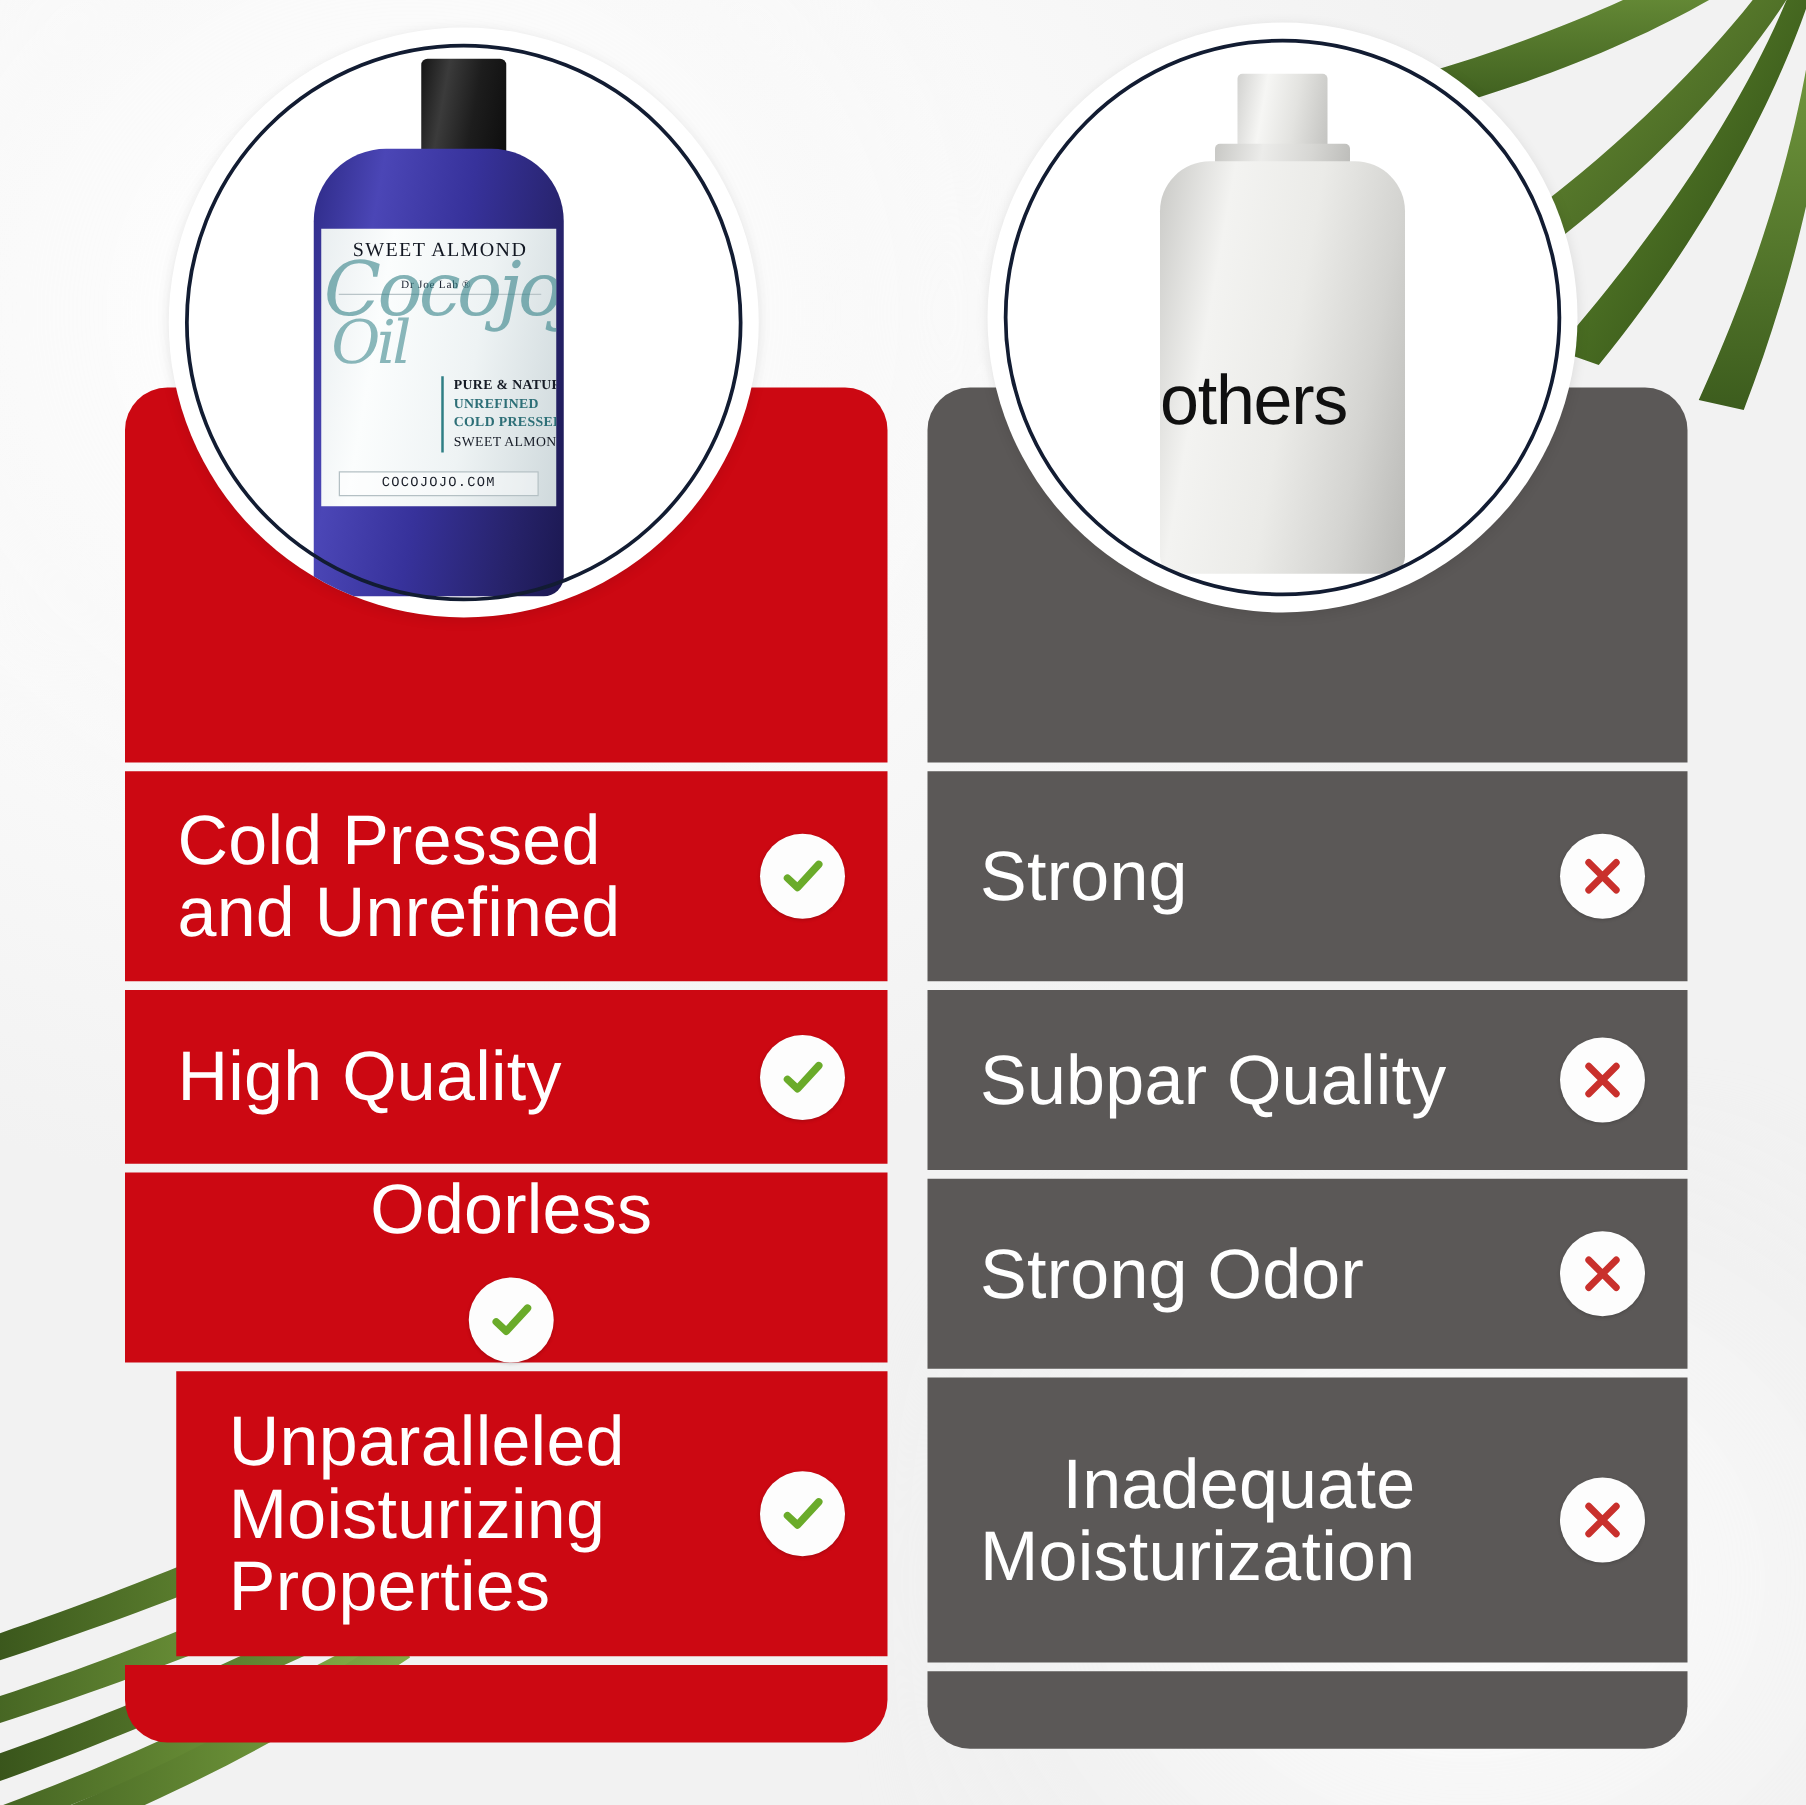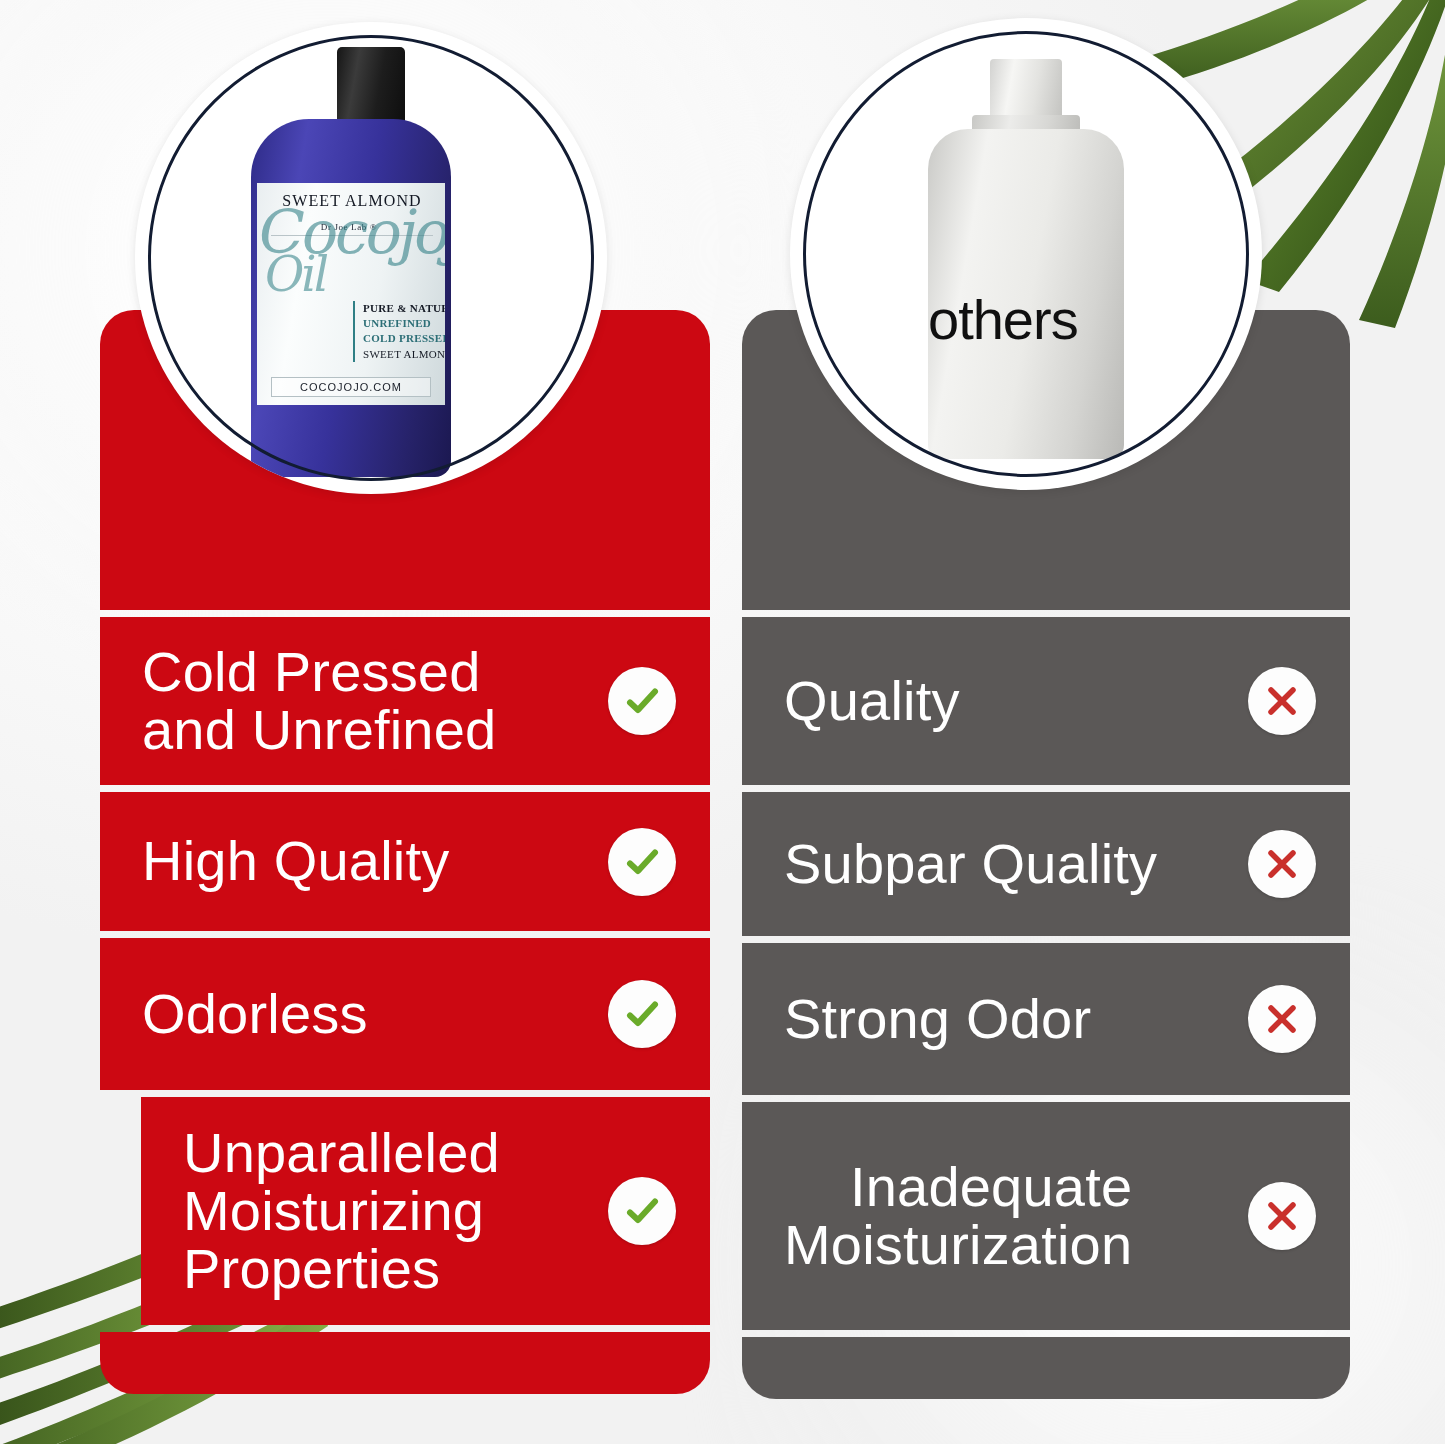--- a/index.html
+++ b/index.html
@@ -92,21 +92,21 @@
     letter-spacing: .2px;
     line-height: 1.04;
     white-space: pre-line;
   }
   .col-left .row-label  { font-size: 56px; }
   .col-right .row-label { font-size: 56px; }
 
   
   .col-left  .r0 { height: 168px; }
   .col-left  .r1 { height: 139px; }
-  .col-left  .r2 { height: 152px; }
+  .col-left  .r2 { height: 152px; flex-direction: column; }
   .col-left  .r3 { height: 228px; margin-left: 41px; }
 
   .col-right .r0 { height: 168px; }
   .col-right .r1 { height: 144px; }
   .col-right .r2 { height: 152px; }
   .col-right .r3 { height: 228px; text-align: right; }
 
   
   .badge {
     flex: 0 0 auto;
@@ -218,21 +218,21 @@
   }
   .bullets-a div:nth-child(1) { color: #161b26; font-weight: bold; }
   .bullets-a div:nth-child(2) { color: #2d6f77; font-weight: bold; }
   .bullets-a div:nth-child(3) { color: #2d6f77; font-weight: bold; }
   .bullets-a div:nth-child(4) { color: #161b26; }
   .url-a {
     position: absolute;
     left: 14px; right: 14px; bottom: 8px;
     border: 1px solid #b4c0c4;
     text-align: center;
-    font-family: Liberation Sans, sans-serif;
+    font-family: Liberation Mono, monospace;
     font-size: 11px;
     letter-spacing: 1px;
     color: #1a1f29;
     padding: 3px 0;
     background: rgba(255,255,255,.45);
   }
 
   
   .bottle-b { position: relative; width: 196px; height: 400px; margin-top: 10px; }
   .neck-b {
@@ -358,21 +358,21 @@
       </div>
     </div>
 
     <div class="row-tail"></div>
   </div>
 
   <div class="col col-right">
     <div class="panel-head"></div>
 
     <div class="row r0">
-      <div class="row-label">Quality</div>
+      <div class="row-label">Strong</div>
       <div class="badge">
         <svg width="40" height="40" viewBox="0 0 40 40">
           <path d="M9 9 L31 31 M31 9 L9 31" fill="none" stroke="#c9302c" stroke-width="5.5" stroke-linecap="round"></path>
         </svg>
       </div>
     </div>
 
     <div class="row r1">
       <div class="row-label">Subpar Quality</div>
       <div class="badge">

